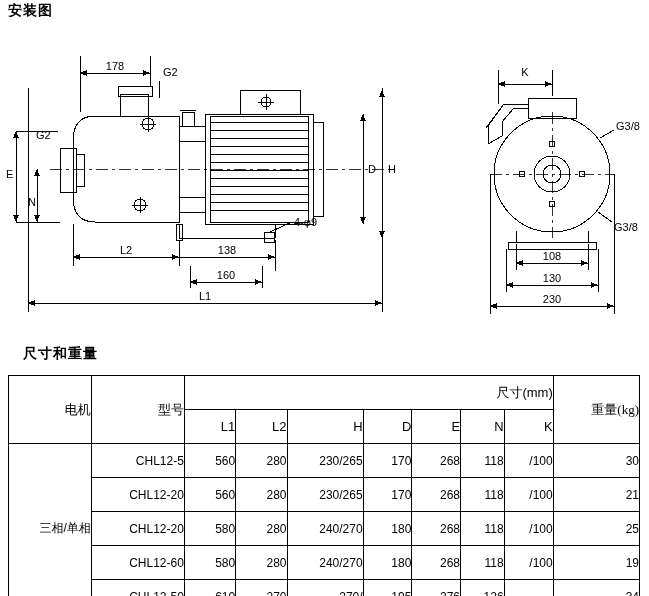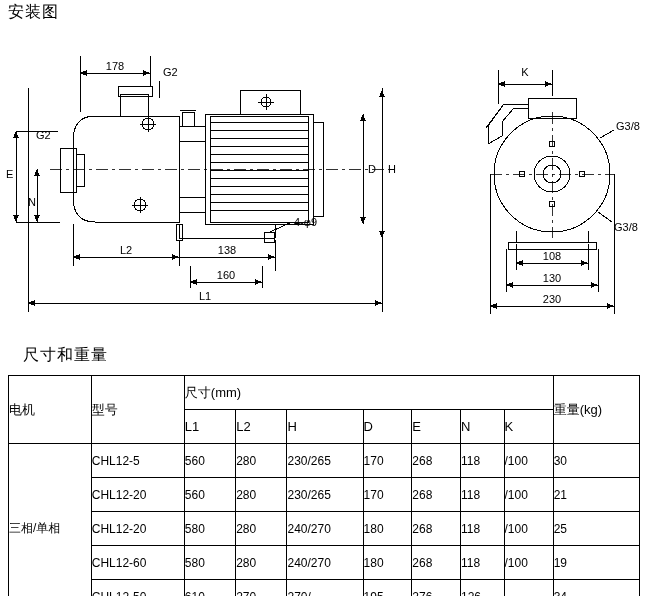--- a/index.html
+++ b/index.html
@@ -5,57 +5,57 @@
   html,body{margin:0;padding:0;}
   body{
     width:649px;height:596px;
     background:#ffffff;
     font-family:"Liberation Sans", sans-serif;
     color:#000;
     position:relative;
     overflow:hidden;
   }
   .title{
-    font-size:16px;
-    font-weight:normal;
+    font-size:14px;
+    font-weight:bold;
     position:absolute;
     letter-spacing:1px;
   }
   #title-install{left:8px;top:2px;}
   #title-table{left:23px;top:345px;}
 
   #drawing{
     position:absolute;left:0;top:26px;width:649px;height:300px;
   }
 
   
   #spec-table{
     position:absolute;left:8px;top:375px;width:632px;
     border-collapse:collapse;
     font-size:12px;
   }
   #spec-table th,#spec-table td{
     border:1px solid #000;
-    text-align:left;
+    text-align:right;
     vertical-align:middle;
     padding:0;
     height:33px;
     font-weight:normal;
   }
   #spec-table th{font-size:13px;}
   .c-motor{width:92px;}
   .c-model{width:100px;margin-left:44px;}
   .c-l1{width:55px;}
   .c-l2{width:55px;}
   .c-h{width:80px;}
   .c-d{width:52px;}
   .c-e{width:52px;}
   .c-n{width:46px;}
   .c-k{width:52px;}
-  .c-w{width:95px;}
+  .c-w{width:95px;font-family:Liberation Serif, serif;}
   .head-top{height:30px;}
   .head-bot{height:30px;}
   .dim-group{font-size:13px;}
 </style>
 </head>
 <body>
 
 <div class="title" id="title-install">安装图</div>
 <div class="title" id="title-table">尺寸和重量</div>
 

